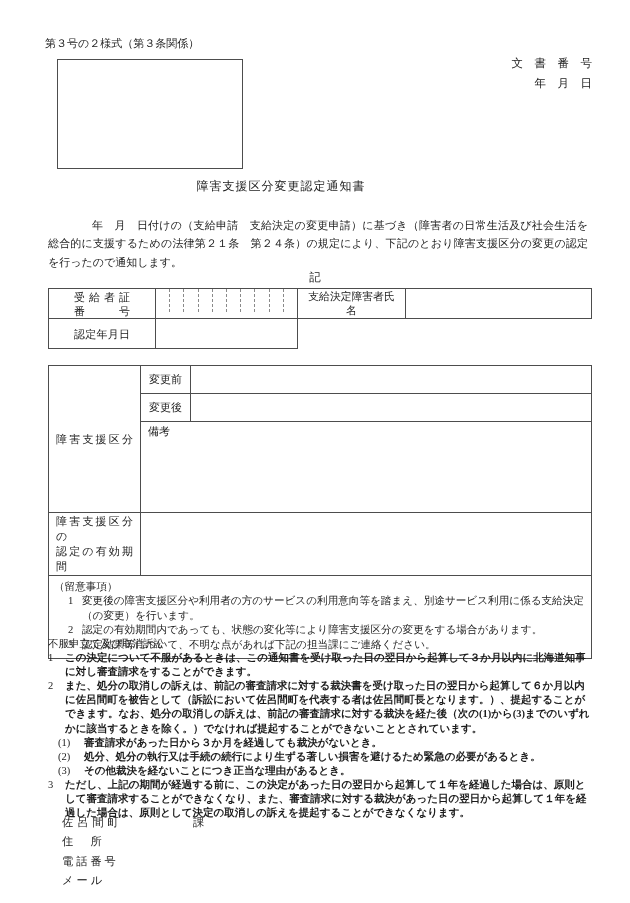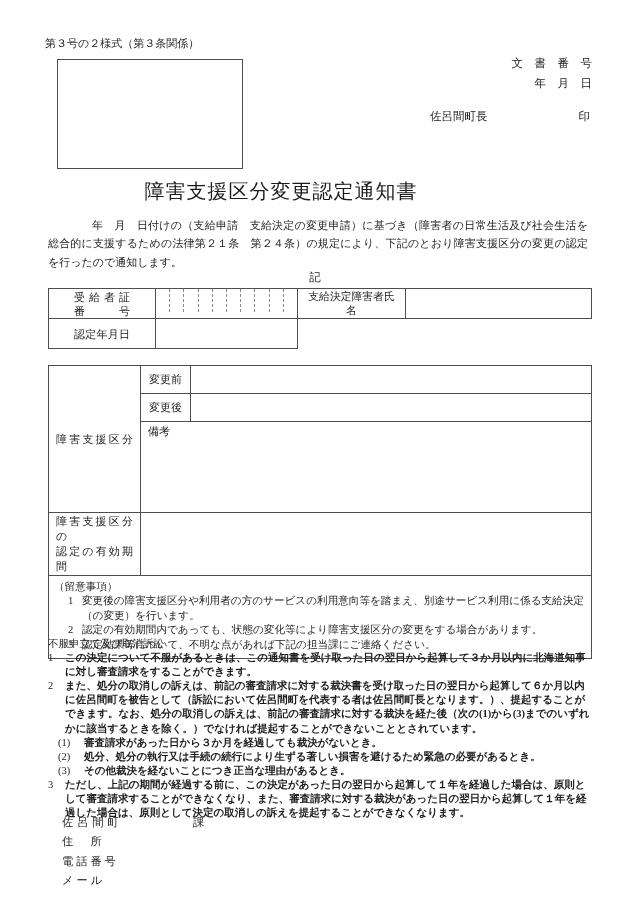--- a/index.html
+++ b/index.html
@@ -8,21 +8,21 @@
   .page { position:relative; width:630px; height:903px; background:#ffffff; color:#1c1c1c; overflow:hidden; }
   .abs { position:absolute; }
 
   #form-number { top:36px; left:45px; font-size:11px; }
 
   #address-box { top:59px; left:57px; width:186px; height:110px; border:1px solid #4d4d4d; background:#ffffff; }
 
   #doc-meta { top:53px; right:38px; text-align:right; font-size:11.5px; line-height:20px; }
   #mayor-row { top:109px; left:430px; width:160px; display:flex; justify-content:space-between; font-size:11.5px; }
 
-  #doc-title { top:178px; left:0; width:562px; text-align:center; font-size:20px; letter-spacing:1px; }
+  #doc-title { top:178px; left:0; width:562px; text-align:center; font-size:12px; letter-spacing:1px; }
 
   #body-par { top:216px; left:48px; width:540px; font-size:11px; line-height:18.4px; text-indent:44px; text-align:justify; }
 
   #ki { top:270px; left:0; width:630px; text-align:center; font-size:11.5px; }
 
   table { border-collapse:collapse; table-layout:fixed; }
   td { border:1px solid #4d4d4d; font-size:11px; vertical-align:middle; padding:0; }
   .spread { text-align:justify; text-align-last:justify; }
 
   #table1 { top:288px; left:48px; width:543px; }
@@ -65,24 +65,20 @@
 
   <div class="abs" id="form-number">第３号の２様式（第３条関係）</div>
 
   <div class="abs" id="address-box"></div>
 
   <div class="abs" id="doc-meta">
     <div>文　書　番　号</div>
     <div>年　月　日</div>
   </div>
 
-  <div class="abs" id="mayor-row">
-    <span>佐呂間町長</span>
-    <span>印</span>
-  </div>
 
   <div class="abs" id="doc-title">障害支援区分変更認定通知書</div>
 
   <div class="abs" id="body-par">年　月　日付けの（支給申請　支給決定の変更申請）に基づき（障害者の日常生活及び社会生活を総合的に支援するための法律第２１条　第２４条）の規定により、下記のとおり障害支援区分の変更の認定を行ったので通知します。</div>
 
   <div class="abs" id="ki">記</div>
 
   <table class="abs" id="table1">
     <colgroup>
         <col style="width:107px">

